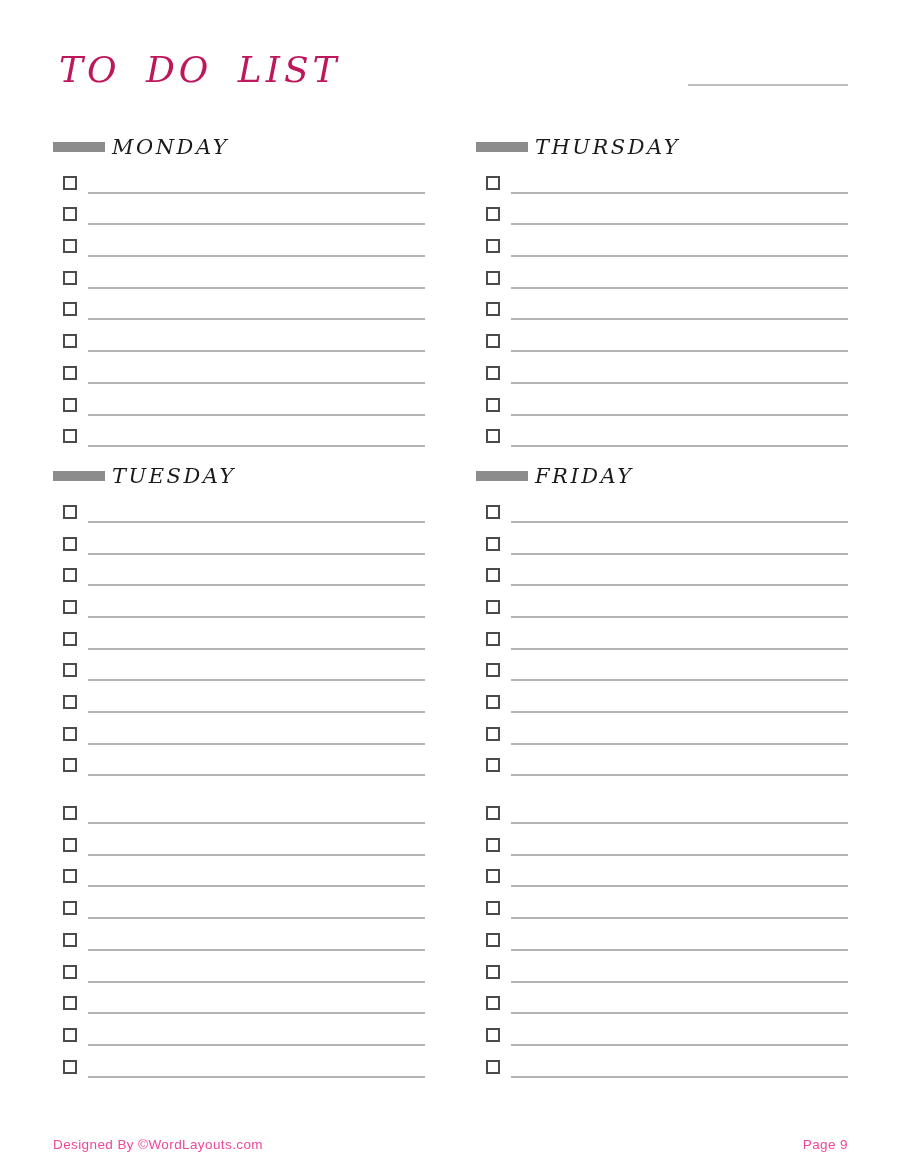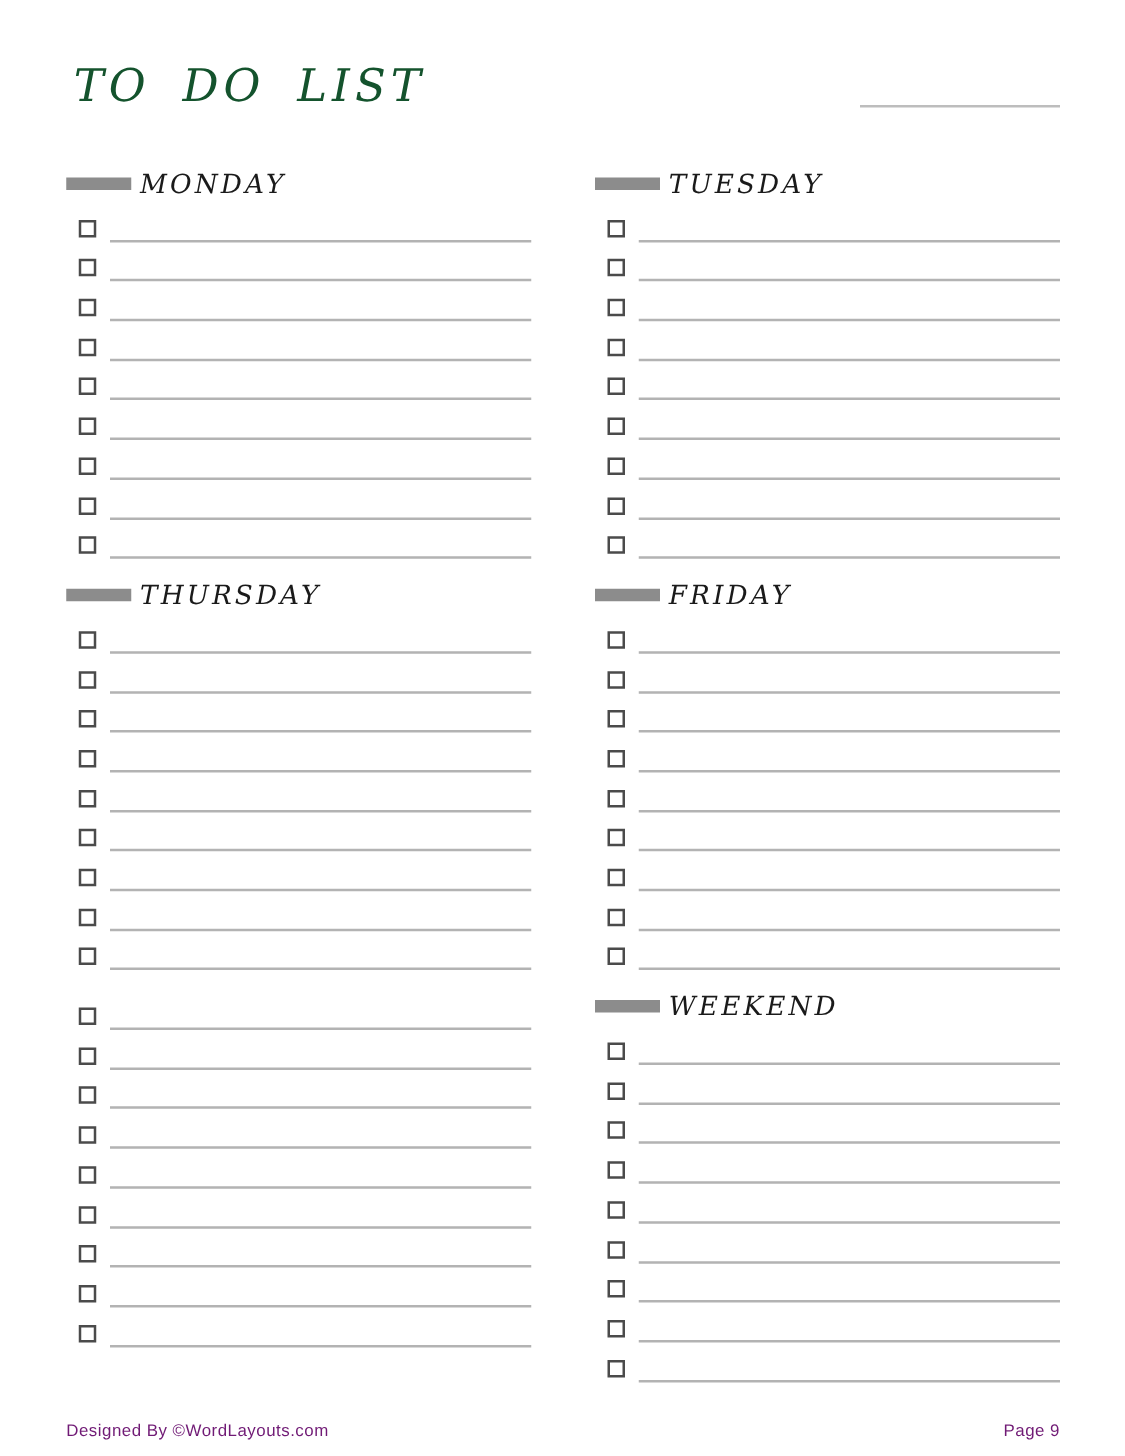--- a/index.html
+++ b/index.html
@@ -24,21 +24,21 @@
     height: 40px;
   }
   .page-title {
     font-family: "DejaVu Serif", "Liberation Serif", serif;
     font-style: italic;
     font-weight: 500;
     font-size: 36px;
     line-height: 40px;
     letter-spacing: 4px;
     word-spacing: 10px;
-    color: #14532d;
+    color: #be185d;
     padding-left: 6px;
     white-space: nowrap;
   }
   .date-line {
     width: 160px;
     border-bottom: 2px solid #bdbdbd;
     margin-bottom: 4px;
   }
   
   .sections-grid {
@@ -97,21 +97,21 @@
   }
   
   .footer {
     margin-top: auto;
     padding-bottom: 13px;
     display: flex;
     justify-content: space-between;
     align-items: flex-end;
     font-size: 13.5px;
     letter-spacing: 0.4px;
-    color: #701a75;
+    color: #ec4899;
   }
 </style>
 </head>
 <body>
 
 <div class="page">
 
   <div class="title-row">
     <h1 class="page-title">TO DO LIST</h1>
     <div class="date-line"></div>
@@ -160,21 +160,21 @@
           <div class="todo-row">
           <span class="todo-checkbox"></span>
           <span class="write-line"></span>
         </div>
         </div>
     </section>
 
     <section class="day-section">
       <div class="sec-head">
         <span class="sec-bar"></span>
-        <span class="sec-label">TUESDAY</span>
+        <span class="sec-label">THURSDAY</span>
       </div>
       <div class="rows">
 
       <div class="todo-row">
           <span class="todo-checkbox"></span>
           <span class="write-line"></span>
         </div>
           <div class="todo-row">
           <span class="todo-checkbox"></span>
           <span class="write-line"></span>
@@ -206,21 +206,21 @@
           <div class="todo-row">
           <span class="todo-checkbox"></span>
           <span class="write-line"></span>
         </div>
         </div>
     </section>
 
     <section class="day-section">
       <div class="sec-head">
         <span class="sec-bar"></span>
-        <span class="sec-label">THURSDAY</span>
+        <span class="sec-label">TUESDAY</span>
       </div>
       <div class="rows">
 
       <div class="todo-row">
           <span class="todo-checkbox"></span>
           <span class="write-line"></span>
         </div>
           <div class="todo-row">
           <span class="todo-checkbox"></span>
           <span class="write-line"></span>
@@ -338,24 +338,20 @@
           <span class="write-line"></span>
         </div>
           <div class="todo-row">
           <span class="todo-checkbox"></span>
           <span class="write-line"></span>
         </div>
         </div>
     </section>
 
     <section class="day-section">
-      <div class="sec-head">
-        <span class="sec-bar"></span>
-        <span class="sec-label">WEEKEND</span>
-      </div>
       <div class="rows">
 
       <div class="todo-row">
           <span class="todo-checkbox"></span>
           <span class="write-line"></span>
         </div>
           <div class="todo-row">
           <span class="todo-checkbox"></span>
           <span class="write-line"></span>
         </div>

